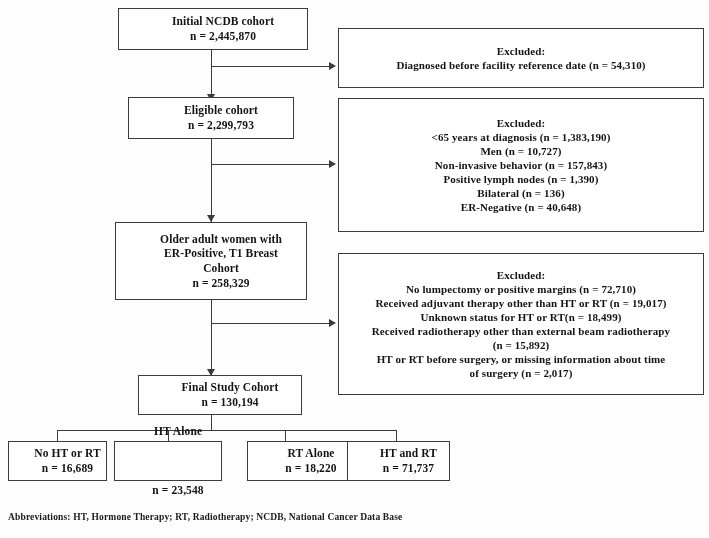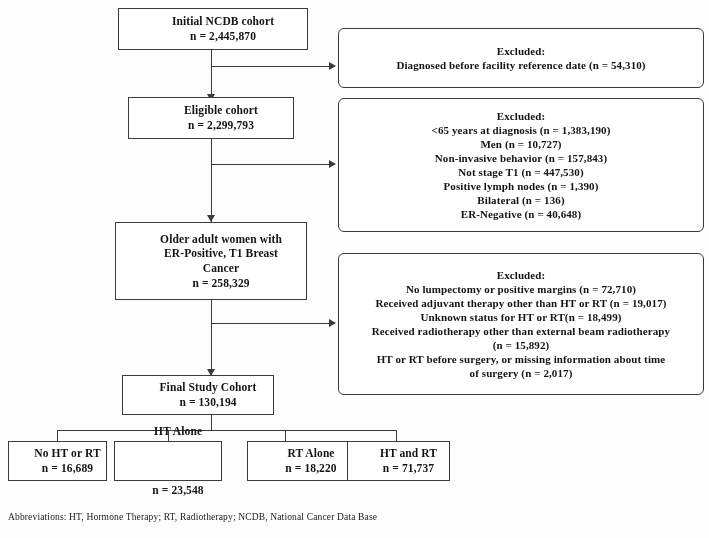--- a/index.html
+++ b/index.html
@@ -37,21 +37,20 @@
     letter-spacing: .1px;
     padding-left: 20px;
   }
   .box .ln { display: block; white-space: nowrap; }
 
   .main-box { font-size: 11.5px; }
   .excl-box {
     font-size: 11px;
     font-weight: bold;
     padding: 3px 6px;
-    border-radius: 6px;
   }
   .term-box { font-size: 11.5px; }
 
   
   .vline, .hline {
     position: absolute;
     background: #3b3b3b;
   }
   .vline { width: 1.4px; }
   .hline { height: 1.4px; }
@@ -70,21 +69,21 @@
     border-bottom: 4.5px solid transparent;
     border-left: 7px solid #3b3b3b;
   }
 
   
   #footnote {
     position: absolute;
     left: 8px;
     top: 512px;
     font-size: 9.5px;
-    font-weight: normal;
+    font-weight: bold;
     color: #1a1a1a;
     letter-spacing: .15px;
     white-space: nowrap;
   }
 </style>
 </head>
 <body>
 
 <div id="canvas">
 
@@ -119,40 +118,39 @@
   </div>
 
   <div class="box main-box" style="left:128px; top:97px; width:166px; height:42px;">
     <span class="ln">Eligible cohort</span>
     <span class="ln">n = 2,299,793</span>
   </div>
 
   <div class="box main-box" style="left:115px; top:222px; width:192px; height:78px;">
     <span class="ln">Older adult women with</span>
     <span class="ln">ER-Positive, T1 Breast</span>
-    <span class="ln">Cancer</span>
+    <span class="ln">Cohort</span>
     <span class="ln">n = 258,329</span>
   </div>
 
-  <div class="box main-box" style="left:122px; top:375px; width:152px; height:40px;align-items:center;">
+  <div class="box main-box" style="left:138px; top:375px; width:164px; height:40px;align-items:center;">
     <span class="ln">Final Study Cohort</span>
     <span class="ln">n = 130,194</span>
   </div>
 
   <div class="box excl-box" style="left:338px; top:28px; width:366px; height:60px;">
     <span class="ln">Excluded:</span>
     <span class="ln">Diagnosed before facility reference date (n = 54,310)</span>
   </div>
 
   <div class="box excl-box" style="left:338px; top:98px; width:366px; height:134px;">
     <span class="ln">Excluded:</span>
     <span class="ln">&lt;65 years at diagnosis (n = 1,383,190)</span>
     <span class="ln">Men (n = 10,727)</span>
     <span class="ln">Non-invasive behavior (n = 157,843)</span>
-    <span class="ln">Not stage T1 (n = 447,530)</span>
     <span class="ln">Positive lymph nodes (n = 1,390)</span>
     <span class="ln">Bilateral  (n = 136)</span>
     <span class="ln">ER-Negative  (n = 40,648)</span>
   </div>
 
   <div class="box excl-box" style="left:338px; top:253px; width:366px; height:142px;">
     <span class="ln">Excluded:</span>
     <span class="ln">No lumpectomy or positive margins  (n = 72,710)</span>
     <span class="ln">Received adjuvant therapy other than HT or RT (n = 19,017)</span>
     <span class="ln">Unknown status for HT or RT(n = 18,499)</span>

